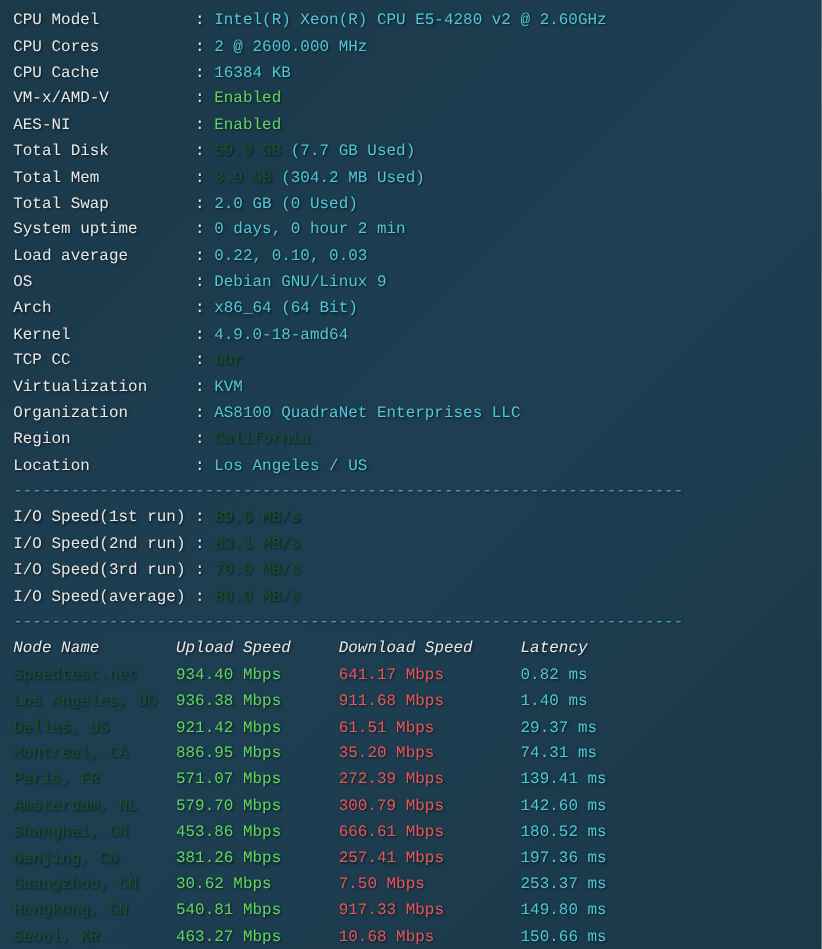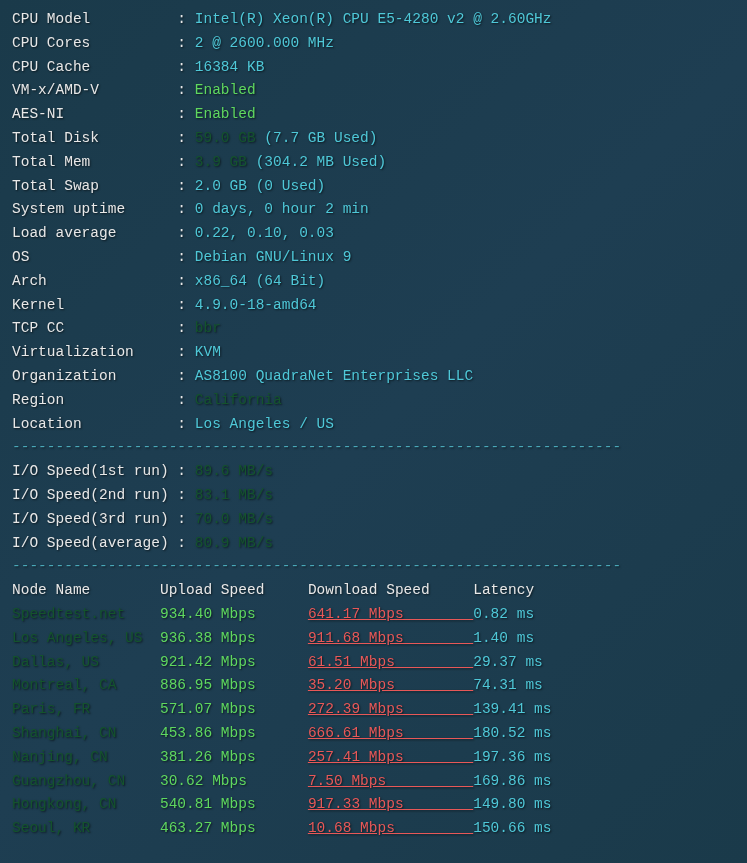--- a/index.html
+++ b/index.html
@@ -16,22 +16,22 @@
     text-shadow: 1px 1px 2px rgba(0,0,0,0.6);
   }
   .row {
     white-space: pre;
   }
   .label { color: #e8e8e8; }
   .colon { color: #e8e8e8; }
   .cyan  { color: #4fc8d8; }
   .green { color: #5fd85f; }
   .yellow{ color: #14532d; }
-  .red   { color: #e85858; text-decoration: underline; }
-  .white { color: #e8e8e8; }
+  .red   { color: #e85858; }
+  .white { color: #e8e8e8; font-style: italic; }
   .divider {
     color: #4aa8b8;
     letter-spacing: 0;
     white-space: pre;
     overflow: hidden;
   }
 </style>
 </head>
 <body>
 
@@ -59,18 +59,19 @@
     <div class="row"><span class="label">I/O Speed(2nd run) </span><span class="colon">: </span><span class="yellow">83.1 MB/s</span></div>
     <div class="row"><span class="label">I/O Speed(3rd run) </span><span class="colon">: </span><span class="yellow">70.0 MB/s</span></div>
     <div class="row"><span class="label">I/O Speed(average) </span><span class="colon">: </span><span class="yellow">80.9 MB/s</span></div>
     <div class="row"><span class="divider">----------------------------------------------------------------------</span></div>
     <div class="row"><span class="white">Node Name        </span><span class="white">Upload Speed     </span><span class="white">Download Speed     </span><span class="white">Latency</span></div>
     <div class="row"><span class="yellow">Speedtest.net    </span><span class="green">934.40 Mbps      </span><span class="red">641.17 Mbps        </span><span class="cyan">0.82 ms</span></div>
     <div class="row"><span class="yellow">Los Angeles, US  </span><span class="green">936.38 Mbps      </span><span class="red">911.68 Mbps        </span><span class="cyan">1.40 ms</span></div>
     <div class="row"><span class="yellow">Dallas, US       </span><span class="green">921.42 Mbps      </span><span class="red">61.51 Mbps         </span><span class="cyan">29.37 ms</span></div>
     <div class="row"><span class="yellow">Montreal, CA     </span><span class="green">886.95 Mbps      </span><span class="red">35.20 Mbps         </span><span class="cyan">74.31 ms</span></div>
     <div class="row"><span class="yellow">Paris, FR        </span><span class="green">571.07 Mbps      </span><span class="red">272.39 Mbps        </span><span class="cyan">139.41 ms</span></div>
+    <div class="row"><span class="yellow">Amsterdam, NL    </span><span class="green">579.70 Mbps      </span><span class="red">300.79 Mbps        </span><span class="cyan">142.60 ms</span></div>
     <div class="row"><span class="yellow">Shanghai, CN     </span><span class="green">453.86 Mbps      </span><span class="red">666.61 Mbps        </span><span class="cyan">180.52 ms</span></div>
     <div class="row"><span class="yellow">Nanjing, CN      </span><span class="green">381.26 Mbps      </span><span class="red">257.41 Mbps        </span><span class="cyan">197.36 ms</span></div>
-    <div class="row"><span class="yellow">Guangzhou, CN    </span><span class="green">30.62 Mbps       </span><span class="red">7.50 Mbps          </span><span class="cyan">169.86 ms</span></div>
+    <div class="row"><span class="yellow">Guangzhou, CN    </span><span class="green">30.62 Mbps       </span><span class="red">7.50 Mbps          </span><span class="cyan">253.37 ms</span></div>
     <div class="row"><span class="yellow">Hongkong, CN     </span><span class="green">540.81 Mbps      </span><span class="red">917.33 Mbps        </span><span class="cyan">149.80 ms</span></div>
     <div class="row"><span class="yellow">Seoul, KR        </span><span class="green">463.27 Mbps      </span><span class="red">10.68 Mbps         </span><span class="cyan">150.66 ms</span></div>
   </div>
 
 </body></html>

